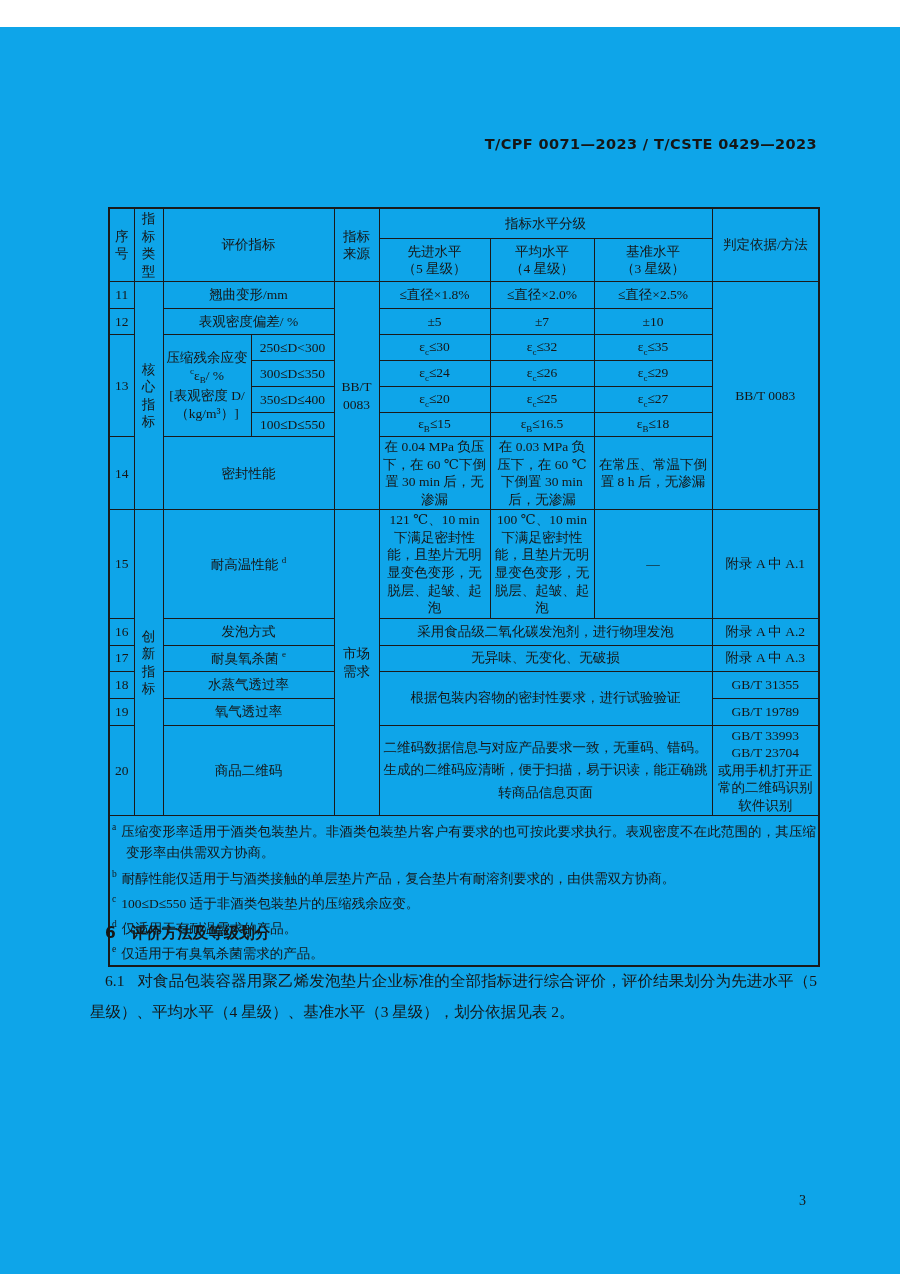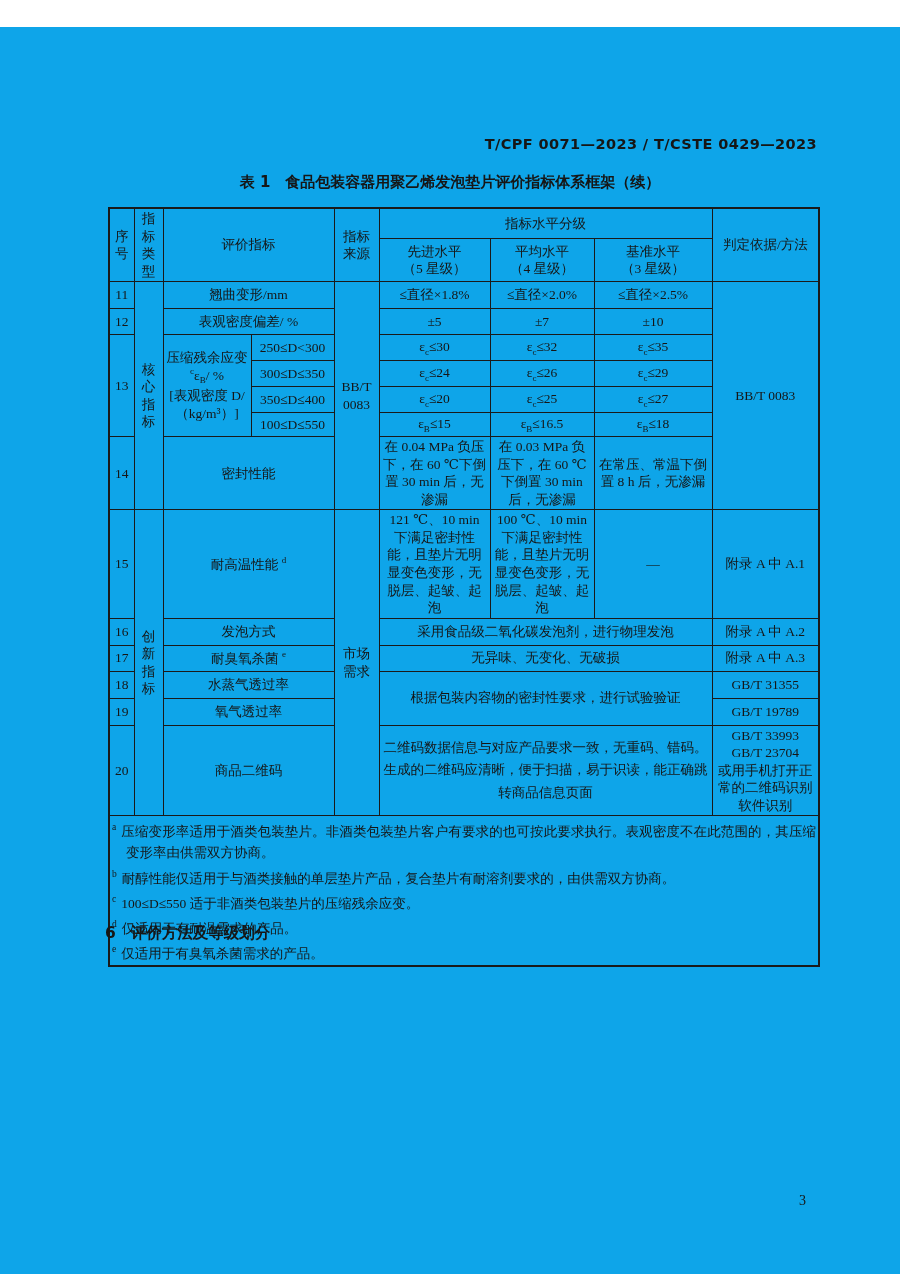--- a/index.html
+++ b/index.html
@@ -39,21 +39,20 @@
 
   .pageno{position:absolute;left:799px;top:1166px;font-size:14px;}
 </style>
 </head>
 <body>
 
 <div class="page">
 
   <div class="doc-code">T/CPF 0071—2023 / T/CSTE 0429—2023</div>
 
-  <div class="table-title">表 1　食品包装容器用聚乙烯发泡垫片评价指标体系框架（续）</div>
 
   <table class="std">
     <colgroup>
       <col style="width:25px">
         <col style="width:29px">
         <col style="width:88px">
         <col style="width:83px">
       <col style="width:45px">
         <col style="width:111px">
         <col style="width:104px">
@@ -199,17 +198,18 @@
         <p class="fn"><sup>c</sup><span>100≤D≤550 适于非酒类包装垫片的压缩残余应变。</span></p>
         <p class="fn"><sup>d</sup><span>仅适用于有耐温需求的产品。</span></p>
         <p class="fn"><sup>e</sup><span>仅适用于有臭氧杀菌需求的产品。</span></p>
       </td>
     </tr>
   </tbody>
     </table>
 
   <div class="sec">
     <h2 class="sec-h"><span class="pnum">6</span><span>评价方法及等级划分</span></h2>
+    <p class="para"><span class="pnum">6.1</span><span>对食品包装容器用聚乙烯发泡垫片企业标准的全部指标进行综合评价，评价结果划分为先进水平（5 星级）、平均水平（4 星级）、基准水平（3 星级），划分依据见表 2。</span></p>
   </div>
 
   <div class="pageno">3</div>
 
 </div>
 
 </body></html>

